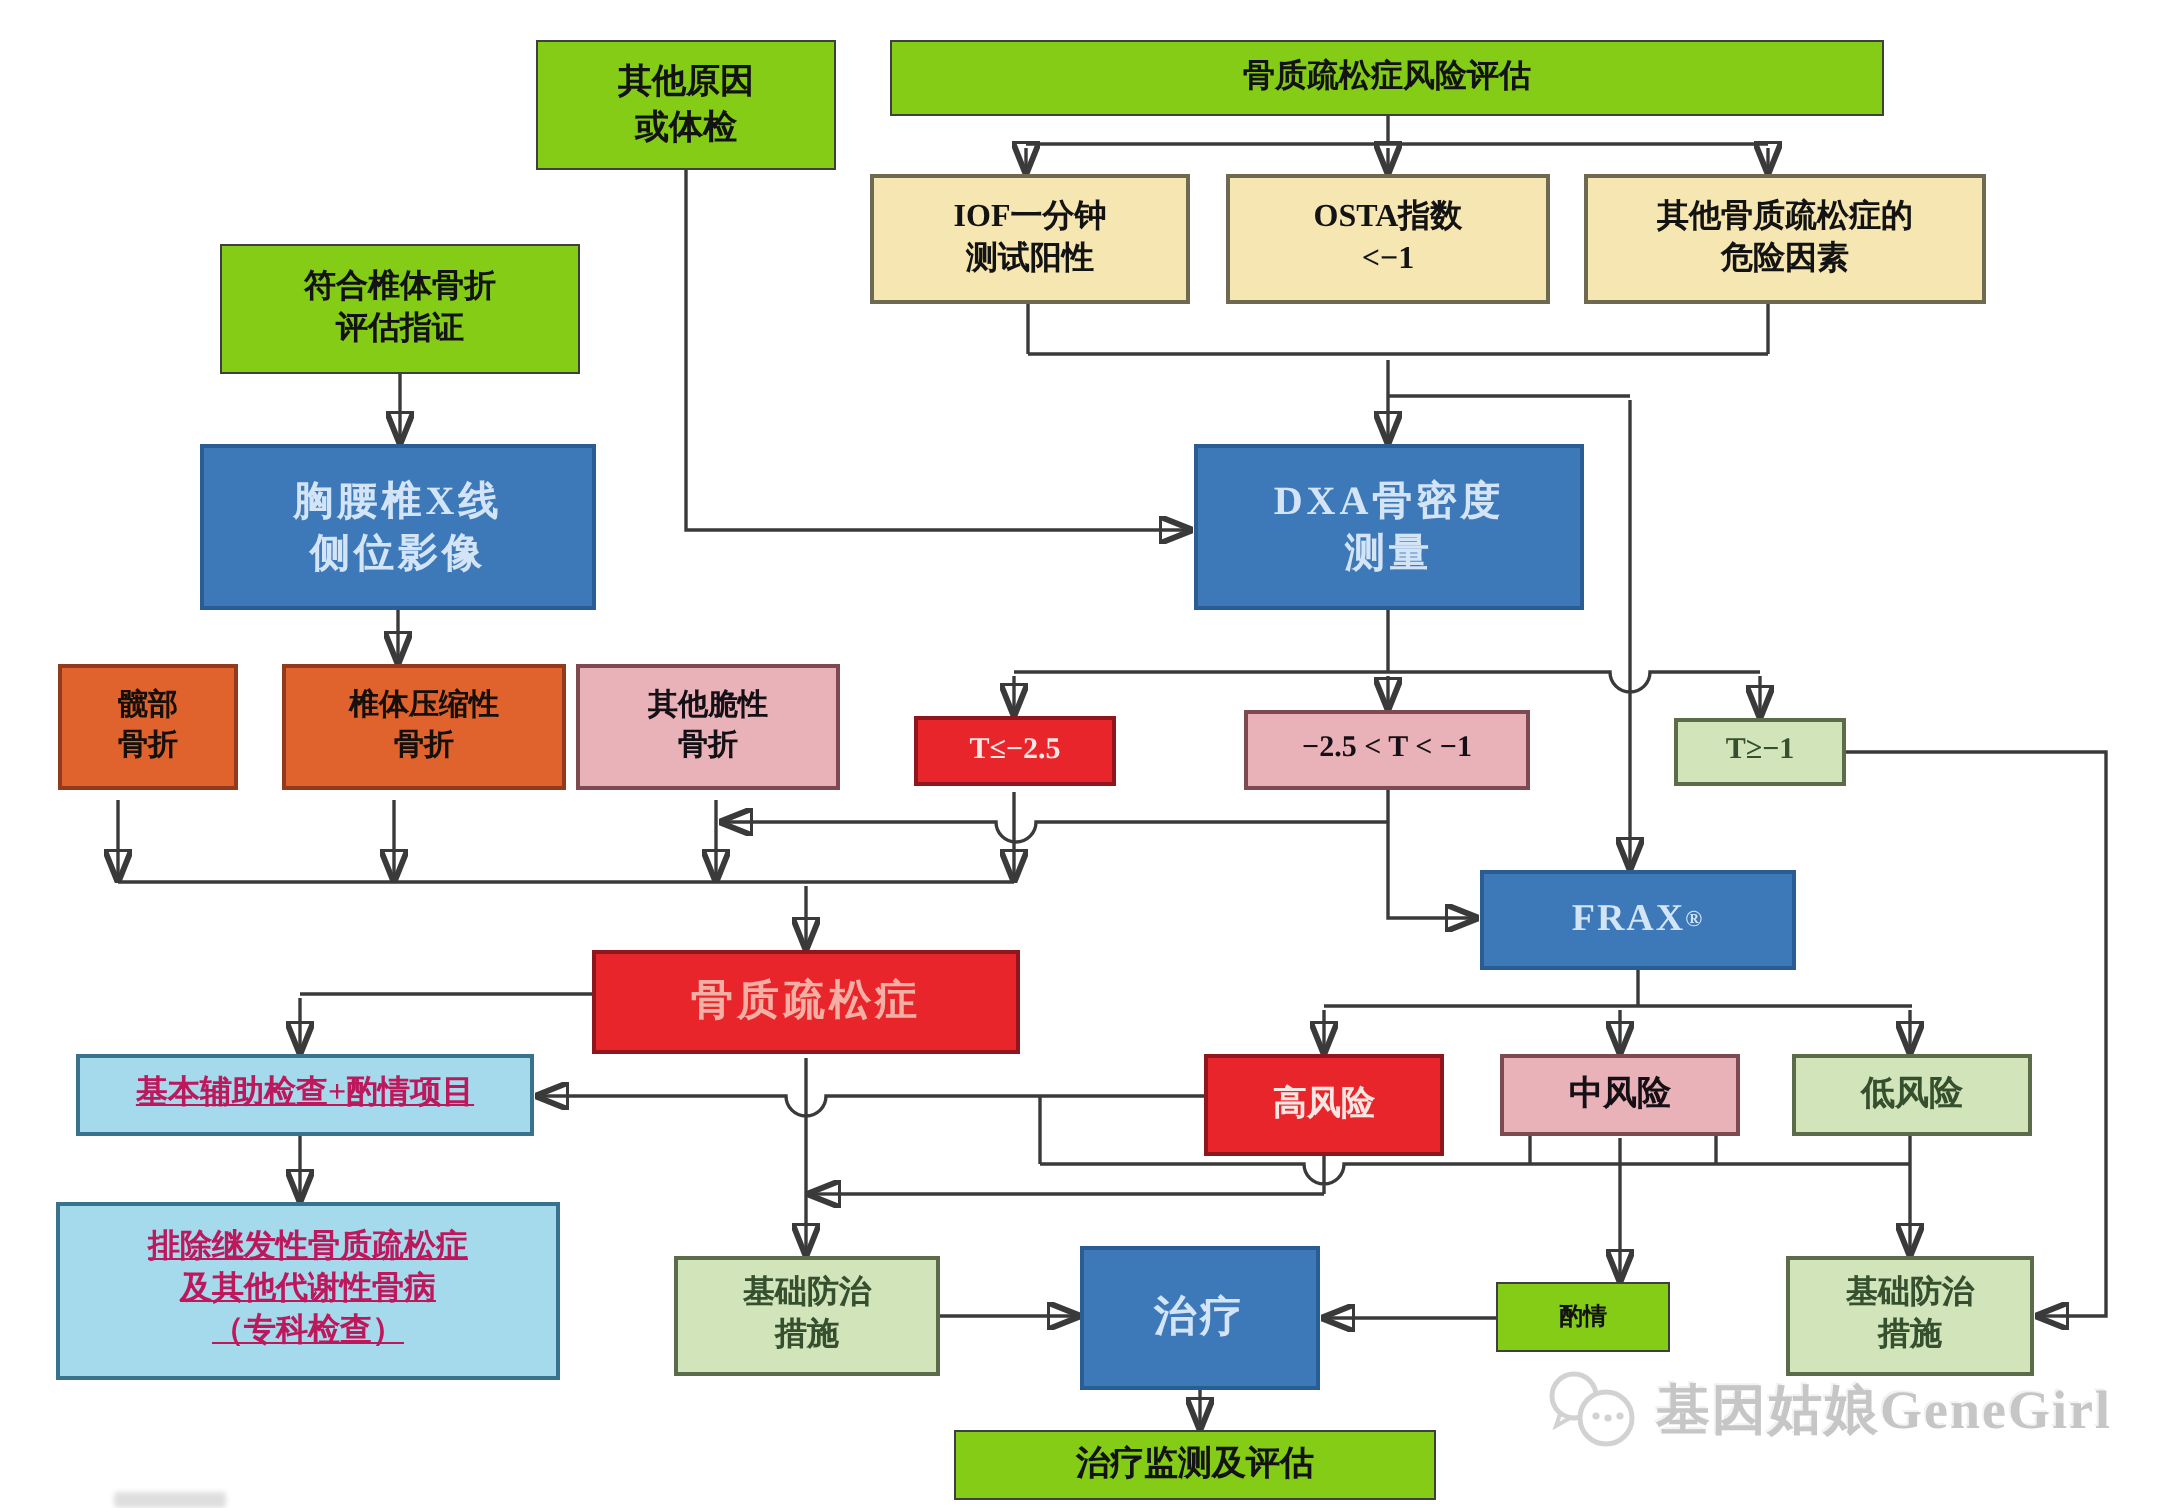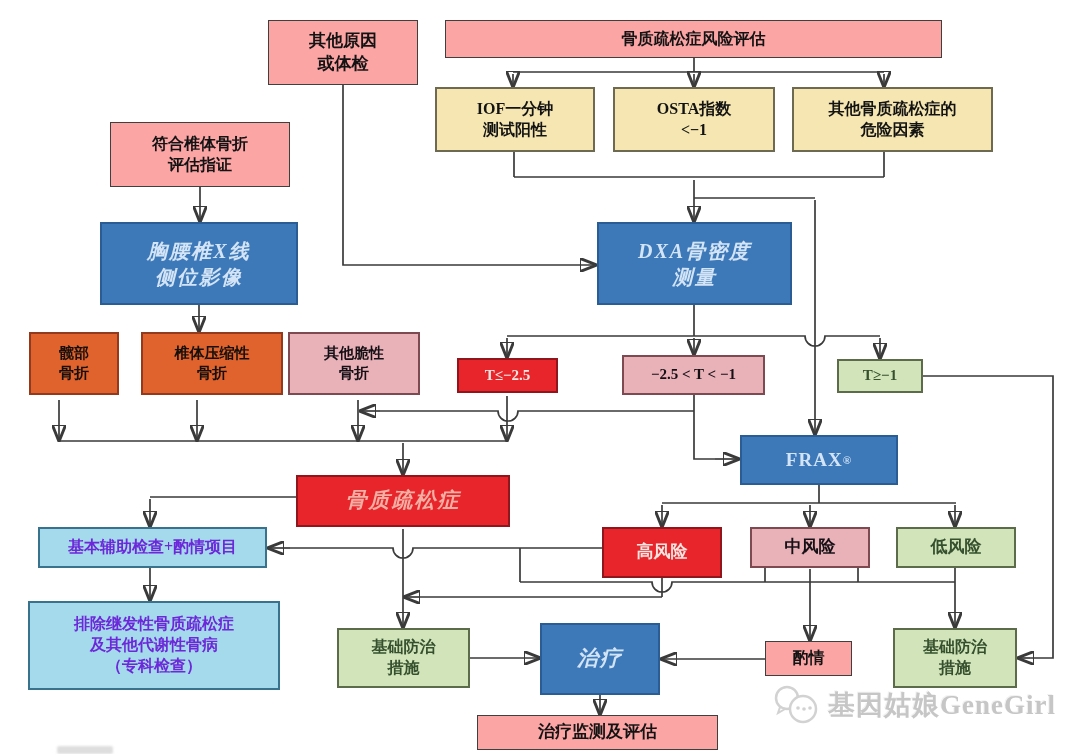--- a/index.html
+++ b/index.html
@@ -4,31 +4,31 @@
 <style>
   html,body{margin:0;padding:0;background:#fff;}
   .canvas{position:relative;width:1080px;height:754px;background:#ffffff;overflow:hidden;
           font-family:"Liberation Serif","DejaVu Serif",serif;}
   svg.wires{position:absolute;left:0;top:0;width:1080px;height:754px;}
   svg.wires path{fill:none;stroke:#3a3a3a;stroke-width:1.7;}
   svg.wires path.ar{marker-end:url(#ah);}
   .node{position:absolute;display:flex;align-items:center;justify-content:center;
         text-align:center;white-space:pre-line;font-weight:600;line-height:1.3;
         box-sizing:border-box;}
-  .white {background:#fca5a5;border:1.6px solid #3f3f3f;color:#131313;}
+  .white {background:#84cc16;border:1.6px solid #3f3f3f;color:#131313;}
   .yellow{background:#f6e7b2;border:2px solid #6e6a52;color:#131313;}
   .blue  {background:#3d79b8;border:2px solid #2a5d94;color:#d3e4f6;}
   .orange{background:#e0622d;border:2px solid #93391c;color:#16100c;margin-left:15px;}
   .pink  {background:#e9b2b8;border:2px solid #7d4a52;color:#151015;}
   .red   {background:#e8252b;border:2px solid #8f161c;color:#f8e6e2;}
   .green {background:#d2e5ba;border:2px solid #5c6b4a;color:#36502f;}
-  .lblue {background:#a4daec;border:2px solid #38728c;color:#6d28d9;}
+  .lblue {background:#a4daec;border:2px solid #38728c;color:#be185d;text-decoration:underline;}
   .salmon{color:#f3afa3;text-align:center;}
   .math{}
-  .big{letter-spacing:2px;font-style:italic;}
+  .big{letter-spacing:2px;}
   sup{font-size:0.6em;vertical-align:super;}
   .watermark{position:absolute;left:772px;top:684px;display:flex;align-items:center;
              color:#c6c6c6;font-size:27px;font-weight:600;letter-spacing:1px;
              text-shadow:1px 1px 0 #ffffff,-1px -1px 0 #f2f2f2;}
   .wm-icon{margin-right:6px;opacity:0.85;}
   .fragment{position:absolute;left:57px;top:746px;width:56px;height:8px;
             background:#d7d7d7;filter:blur(1.2px);border-radius:2px;opacity:0.8;}
 </style>
 </head>
 <body>
@@ -143,21 +143,21 @@
 
   <div class="node lblue" style="left:28px;top:601px;width:252px;height:89px;font-size:16px">排除继发性骨质疏松症
 及其他代谢性骨病
 （专科检查）</div>
 
   <div class="node green" style="left:337px;top:628px;width:133px;height:60px;font-size:16px">基础防治
 措施</div>
 
   <div class="node blue big" style="left:540px;top:623px;width:120px;height:72px;font-size:21px">治疗</div>
 
-  <div class="node white" style="left:765px;top:641px;width:87px;height:35px;font-size:16px">酌情</div>
+  <div class="node white" style="left:748px;top:641px;width:87px;height:35px;font-size:12px">酌情</div>
 
   <div class="node green" style="left:893px;top:628px;width:124px;height:60px;font-size:16px">基础防治
 措施</div>
 
   <div class="node white" style="left:477px;top:715px;width:241px;height:35px;font-size:17px">治疗监测及评估</div>
 
   <div class="watermark">
     <svg class="wm-icon" width="50" height="42" viewBox="0 0 50 42" xmlns="http://www.w3.org/2000/svg">
       <circle cx="15" cy="14" r="11" fill="#ffffff" stroke="#cbcbcb" stroke-width="2.5"></circle>
       <path d="M8,23 L6,29 L13,25 Z" fill="#ffffff" stroke="#cbcbcb" stroke-width="2"></path>

